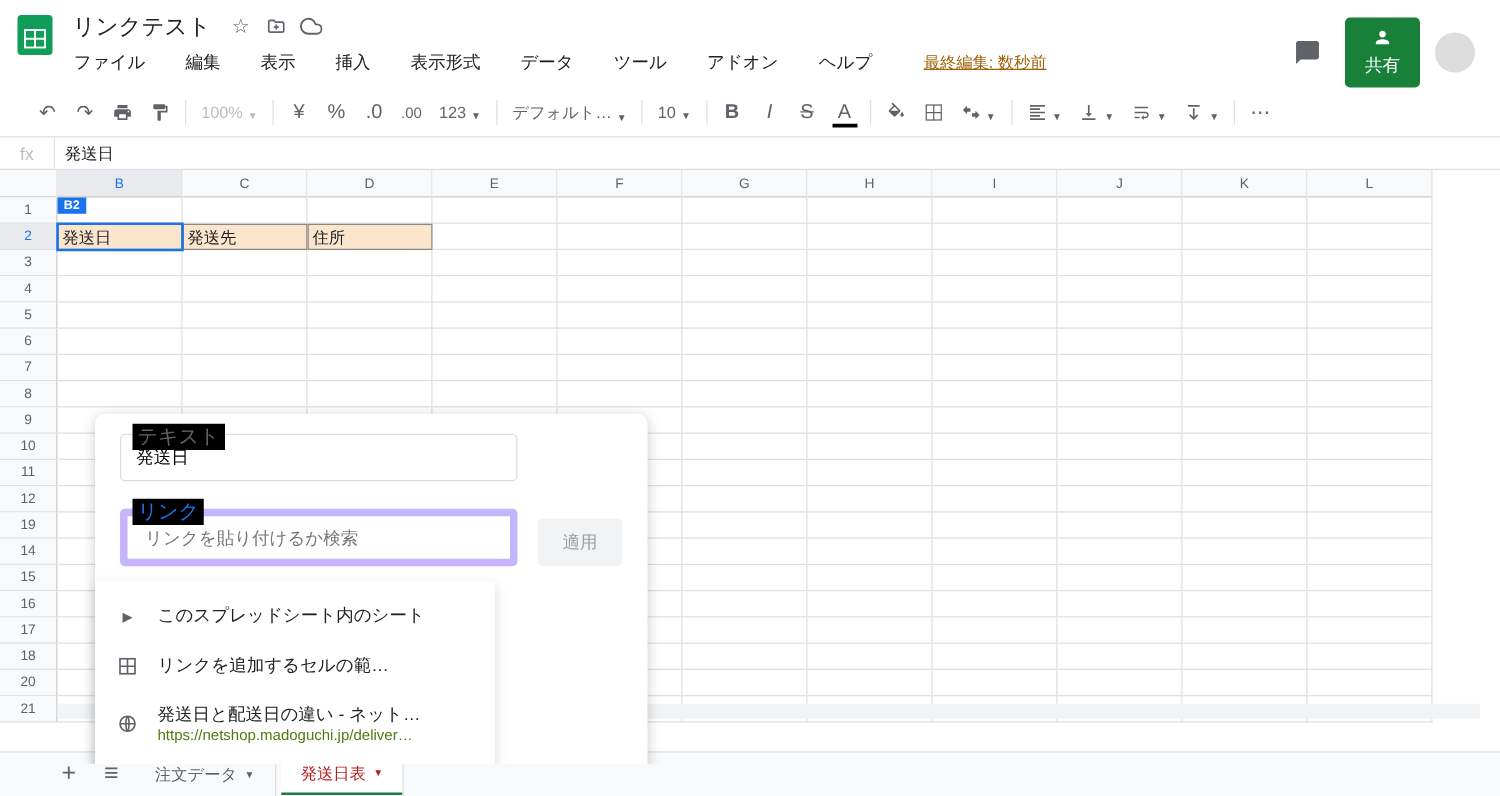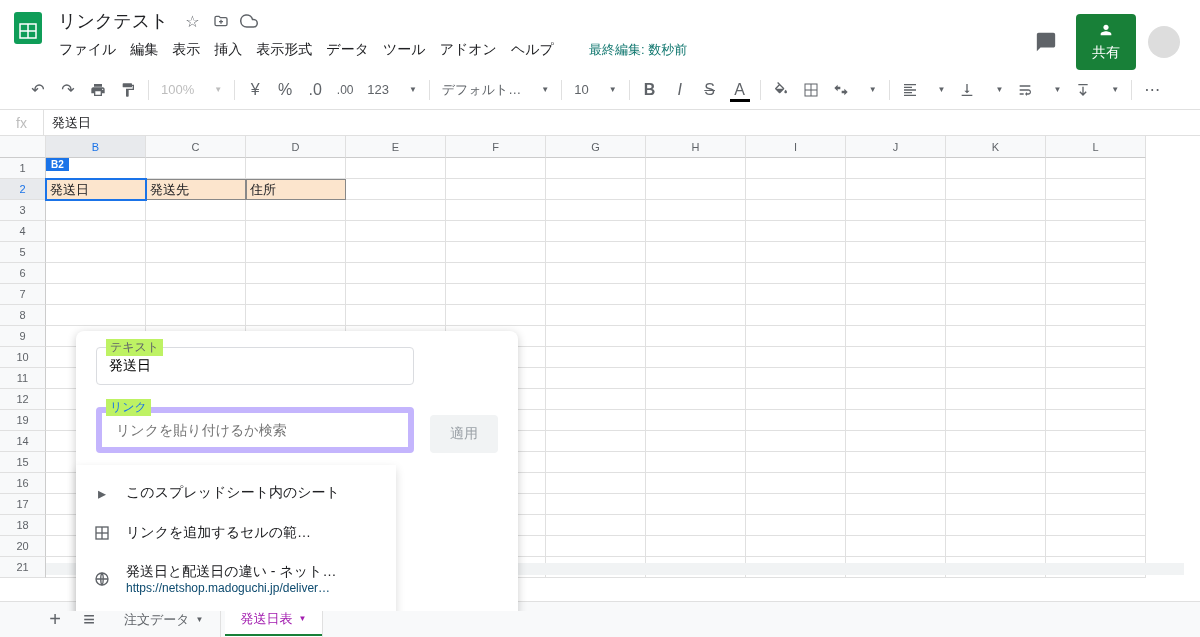--- a/index.html
+++ b/index.html
@@ -6,33 +6,33 @@
 body { font-family: Arial, "Hiragino Sans", sans-serif; font-size: 13px; color: #202124; background: #fff; width: 1200px; height: 637px; overflow: hidden; position: relative; }
 
 
 .header { display: flex; align-items: flex-start; padding: 8px 8px 0 8px; }
 .logo { width: 40px; height: 40px; display: flex; align-items: center; justify-content: center; }
 .logo-svg { width: 36px; height: 36px; }
 .title-area { flex: 1; padding-left: 4px; }
 .title-row { display: flex; align-items: center; gap: 8px; height: 26px; }
 .doc-title { font-size: 18px; color: #202124; padding: 2px 6px; }
 .title-icon { color: #5f6368; cursor: pointer; width: 20px; height: 20px; display: flex; align-items: center; justify-content: center; font-size: 16px; }
-.menu-row { display: flex; align-items: center; gap: 0; height: 28px; margin-top: 2px; }
+.menu-row { display: flex; align-items: center; gap: 18px; height: 28px; margin-top: 2px; }
 .menu-item { padding: 4px 7px; font-size: 14px; color: #202124; cursor: pointer; border-radius: 3px; }
-.last-edit { margin-left: 28px; font-size: 13px; color: #0f766e; }
+.last-edit { margin-left: 16px; font-size: 13px; color: #a16207; text-decoration: underline; }
 .header-right { display: flex; align-items: center; gap: 12px; padding-right: 12px; padding-top: 6px; }
 .comment-btn { width: 36px; height: 36px; border-radius: 18px; display: flex; align-items: center; justify-content: center; color: #5f6368; cursor: pointer; }
 .share-btn { background: #188038; color: #fff; border: none; border-radius: 4px; padding: 8px 16px; font-size: 14px; font-weight: 500; display: flex; align-items: center; gap: 6px; cursor: pointer; flex-direction: column; }
 .avatar { width: 32px; height: 32px; border-radius: 16px; background: #ddd; }
 
 
 .toolbar { display: flex; align-items: center; padding: 4px 24px; border-bottom: 1px solid #e0e0e0; height: 40px; gap: 2px; }
 .tb-btn { width: 28px; height: 28px; display: flex; align-items: center; justify-content: center; color: #5f6368; cursor: pointer; border-radius: 3px; font-size: 16px; }
 .tb-sep { width: 1px; height: 20px; background: #e0e0e0; margin: 0 4px; }
-.tb-dropdown { display: flex; align-items: center; color: #5f6368; font-size: 13px; padding: 4px 6px; gap: 20px; cursor: pointer; }
+.tb-dropdown { display: flex; align-items: flex-end; color: #5f6368; font-size: 13px; padding: 4px 6px; gap: 4px; cursor: pointer; }
 .tb-dropdown.disabled { color: #bdbdbd; }
 .caret { font-size: 8px; }
 .text-color-btn { position: relative; }
 .text-color-underline { position: absolute; bottom: 2px; left: 4px; right: 4px; height: 3px; background: #000; }
 .fill-color-btn .text-color-underline { background: #fff; border: 1px solid #ddd; }
 
 
 .formula-bar { display: flex; align-items: center; border-bottom: 1px solid #e0e0e0; height: 26px; }
 .fx-label { width: 44px; text-align: center; color: #bdbdbd; font-size: 14px; border-right: 1px solid #e0e0e0; height: 100%; display: flex; align-items: center; justify-content: center; }
 .formula-input { flex: 1; padding: 0 8px; font-size: 13px; }
@@ -51,39 +51,39 @@
 .cell.header-cell { background: #fce5cd; border: 1px solid #888; }
 .cell.selected { outline: 2px solid #1a73e8; outline-offset: -1px; z-index: 2; position: relative; }
 .cell-ref-badge { position: absolute; top: 22px; left: 46px; background: #1a73e8; color: #fff; font-size: 10px; font-weight: bold; padding: 1px 5px; z-index: 10; }
 
 
 .link-dialog { position: absolute; top: 195px; left: 76px; width: 442px; background: #fff; border-radius: 8px; box-shadow: 0 2px 10px rgba(0,0,0,0.2); z-index: 100; padding: 0; }
 .dialog-top { padding: 16px 20px 12px; display: flex; gap: 16px; align-items: flex-end; }
 .dialog-fields { flex: 1; }
 .field-group { position: relative; margin-bottom: 22px; }
 .field-group:last-child { margin-bottom: 0; }
-.field-label { position: absolute; top: -8px; left: 10px; background: #bef264; font-size: 12px; color: #5f6368; padding: 0 4px; }
+.field-label { position: absolute; top: -8px; left: 10px; background: #000000; font-size: 16px; color: #5f6368; padding: 0 4px; }
 .field-label.focused { color: #1a73e8; }
 .field-input { width: 100%; border: 1px solid #dadce0; border-radius: 4px; padding: 10px 12px; font-size: 14px; outline: none; }
 .field-input.focused { border: 6px solid #c4b5fd; padding: 9px 14px; }
 .apply-btn { background: #f1f3f4; color: #9aa0a6; border: none; border-radius: 4px; padding: 10px 20px; font-size: 14px; cursor: default; }
 .suggestions { width: 320px; background: #fff; border-radius: 0 0 8px 8px; box-shadow: 0 4px 10px rgba(0,0,0,0.15); padding: 8px 0; }
 .sugg-item { display: flex; align-items: center; gap: 14px; padding: 10px 16px; cursor: pointer; }
 .sugg-icon { width: 20px; height: 20px; display: flex; align-items: center; justify-content: center; color: #5f6368; font-size: 16px; flex-shrink: 0; }
 .sugg-text { flex: 1; overflow: hidden; }
 .sugg-title { font-size: 14px; color: #202124; white-space: nowrap; overflow: hidden; text-overflow: ellipsis; }
-.sugg-url { font-size: 12px; color: #0c4a6e; white-space: nowrap; overflow: hidden; text-overflow: ellipsis; }
+.sugg-url { font-size: 12px; color: #4d7c0f; white-space: nowrap; overflow: hidden; text-overflow: ellipsis; }
 .sheets-mini-icon { width: 18px; height: 18px; background: #0f9d58; border-radius: 2px; position: relative; }
 .sheets-mini-icon::after { content: ""; position: absolute; top: 4px; left: 3px; right: 3px; bottom: 4px; border: 1px solid #fff; }
 
 
 .sheet-bar { position: absolute; bottom: 0; left: 0; right: 0; height: 36px; background: #f8f9fa; border-top: 1px solid #e0e0e0; display: flex; align-items: center; padding: 0 40px; gap: 4px; }
 .sheet-tab-btn { width: 30px; height: 30px; display: flex; align-items: center; justify-content: center; color: #5f6368; cursor: pointer; font-size: 20px; }
 .sheet-tab { padding: 8px 16px; font-size: 13px; color: #5f6368; cursor: pointer; display: flex; align-items: center; gap: 6px; border-right: 1px solid #e0e0e0; }
-.sheet-tab.active { background: #fff; color: #a21caf; font-weight: 500; border-bottom: 2px solid transparent; box-shadow: inset 0 -2px 0 #188038; }
+.sheet-tab.active { background: #fff; color: #b91c1c; font-weight: 500; border-bottom: 2px solid transparent; box-shadow: inset 0 -2px 0 #188038; }
 .sheet-caret { font-size: 8px; }
 
 .hscroll { position: absolute; bottom: 36px; left: 46px; right: 16px; height: 12px; background: #f1f3f4; }
 .hscroll-thumb { position: absolute; left: 40px; width: 420px; top: 2px; bottom: 2px; background: #dadce0; border-radius: 4px; }
 </style>
 </head>
 <body>
 
 <div class="header">
   <div class="logo">

